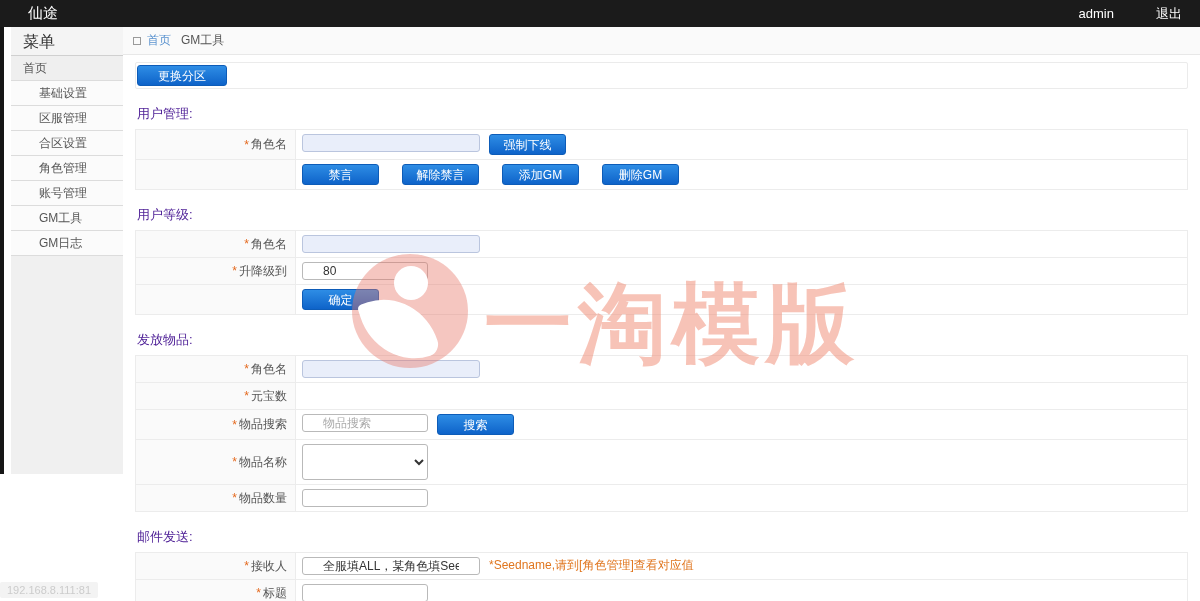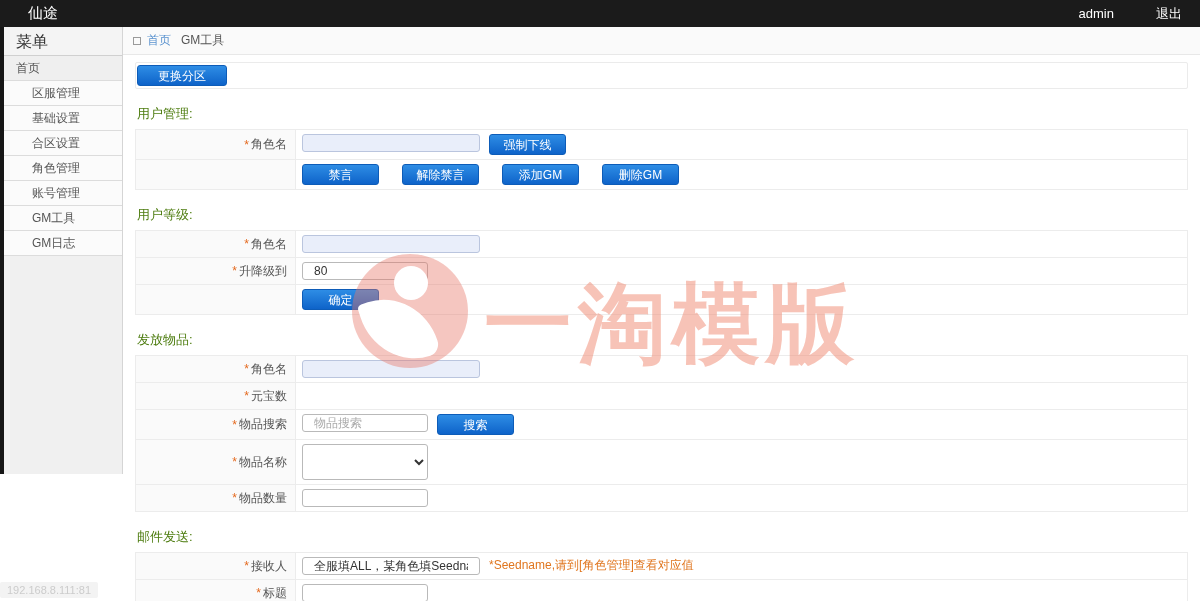--- a/index.html
+++ b/index.html
@@ -6,21 +6,21 @@
   html,body { width:1200px; height:601px; overflow:hidden; background:#fff;
     font-family:"Liberation Sans","DejaVu Sans",sans-serif; }
   .topbar { position:absolute; left:0; top:0; width:1200px; height:27px; background:#1b1b1b;
     display:flex; align-items:center; color:#fff; z-index:20; }
   .brand { margin-left:28px; font-size:15px; }
   .topbar-right { margin-left:auto; display:flex; align-items:center; }
   .topbar-user { font-size:13px; margin-right:42px; cursor:pointer; }
   .topbar-logout { font-size:13px; margin-right:18px; cursor:pointer; }
 
   .left-strip { position:absolute; left:0; top:27px; width:4px; height:447px; background:#161616; }
-  .sidebar { position:absolute; left:4px; top:27px; width:119px; height:447px; background:#f0f0f0;
+  .sidebar { position:absolute; left:11px; top:27px; width:119px; height:447px; background:#f0f0f0;
     border-right:1px solid #d5d5d5; }
   .menu-title { height:29px; line-height:29px; padding-left:12px; font-size:16px; color:#333;
     background:#f4f4f4; border-bottom:1px solid #d0d0d0; }
   .menu-item { height:25px; line-height:25px; font-size:12px; color:#555;
     border-bottom:1px solid #dcdcdc; background:#fbfbfb; padding-left:28px; cursor:pointer; }
   .menu-item.home { background:#efefef; padding-left:12px; }
 
   .breadcrumb-bar { position:absolute; left:123px; top:27px; width:1077px; height:28px;
     background:#fafafa; border-bottom:1px solid #e8e8e8; display:flex; align-items:center;
     padding-left:10px; font-size:12px; color:#555; }
@@ -32,35 +32,35 @@
     padding:7px 12px 0 12px; }
 
   .toolbar-row { border:1px solid #ebebeb; border-radius:2px; height:27px; display:flex;
     align-items:center; padding-left:1px; margin-bottom:4px; }
 
   .btn { display:inline-block; min-width:77px; height:21px; line-height:20px; padding:0 10px;
     text-align:center; font-size:12px; color:#fff; border:1px solid #0d5cb8; border-radius:3px;
     background:linear-gradient(#2e8de5,#0e63c9); cursor:pointer; }
   .btn.zone { min-width:90px; }
 
-  .section-title { font-size:13px; color:#4d7c0f; margin:16px 0 6px 2px; }
+  .section-title { font-size:13px; color:#4c1d95; margin:16px 0 6px 2px; }
   .tbl { border:1px solid #ececec; border-bottom:none; }
   .row { display:flex; border-bottom:1px solid #ececec; min-height:27px; }
   .cell-label { width:160px; background:#fafafa; border-right:1px solid #ececec;
     display:flex; align-items:center; justify-content:flex-end; padding-right:8px;
     font-size:12px; color:#555; }
   .asterisk { color:#e4691e; margin-right:2px; font-size:12px; }
   .cell-value { flex:1; background:#fff; display:flex; align-items:flex-start; padding:4px 6px;
     gap:9px; }
   .row.btn-row { min-height:29px; }
   .row.btn-row .cell-value { gap:23px; }
 
   input, select, textarea { font-family:"Liberation Sans","DejaVu Sans",sans-serif;
     font-size:12px; color:#333; border:1px solid #b9b9b9; border-radius:3px; height:18px;
-    padding:0 11px; outline:none; }
+    padding:0 20px; outline:none; }
   input::placeholder, textarea::placeholder { color:#aaa; }
   .inp-role { width:178px; background:#e9eefa; border-color:#bac5de; }
   .inp-sm { width:126px; background:#fff; }
   .sel-sm { width:126px; height:19px; background:#fff; padding:17px 2px; }
   .inp-receiver { width:178px; }
   .note { font-size:12px; color:#e0761f; }
 
   .watermark { position:absolute; left:352px; top:248px; width:520px; height:120px;
     pointer-events:none; z-index:40; display:flex; align-items:flex-end; }
   .wm-logo { position:relative; width:116px; height:114px; border-radius:50%;
@@ -83,22 +83,22 @@
   <span class="topbar-right">
     <span class="topbar-user">admin</span>
     <span class="topbar-logout">退出</span>
   </span>
 </div>
 
 <div class="left-strip"></div>
 <div class="sidebar">
   <div class="menu-title">菜单</div>
   <div class="menu-item home">首页</div>
+  <div class="menu-item">基础设置</div>
   <div class="menu-item">区服管理</div>
-  <div class="menu-item">基础设置</div>
   <div class="menu-item">合区设置</div>
   <div class="menu-item">角色管理</div>
   <div class="menu-item">账号管理</div>
   <div class="menu-item">GM工具</div>
   <div class="menu-item">GM日志</div>
 </div>
 
 <div class="breadcrumb-bar">
   <span class="bc-home-icon"></span>
   <span class="bc-link">首页</span>

